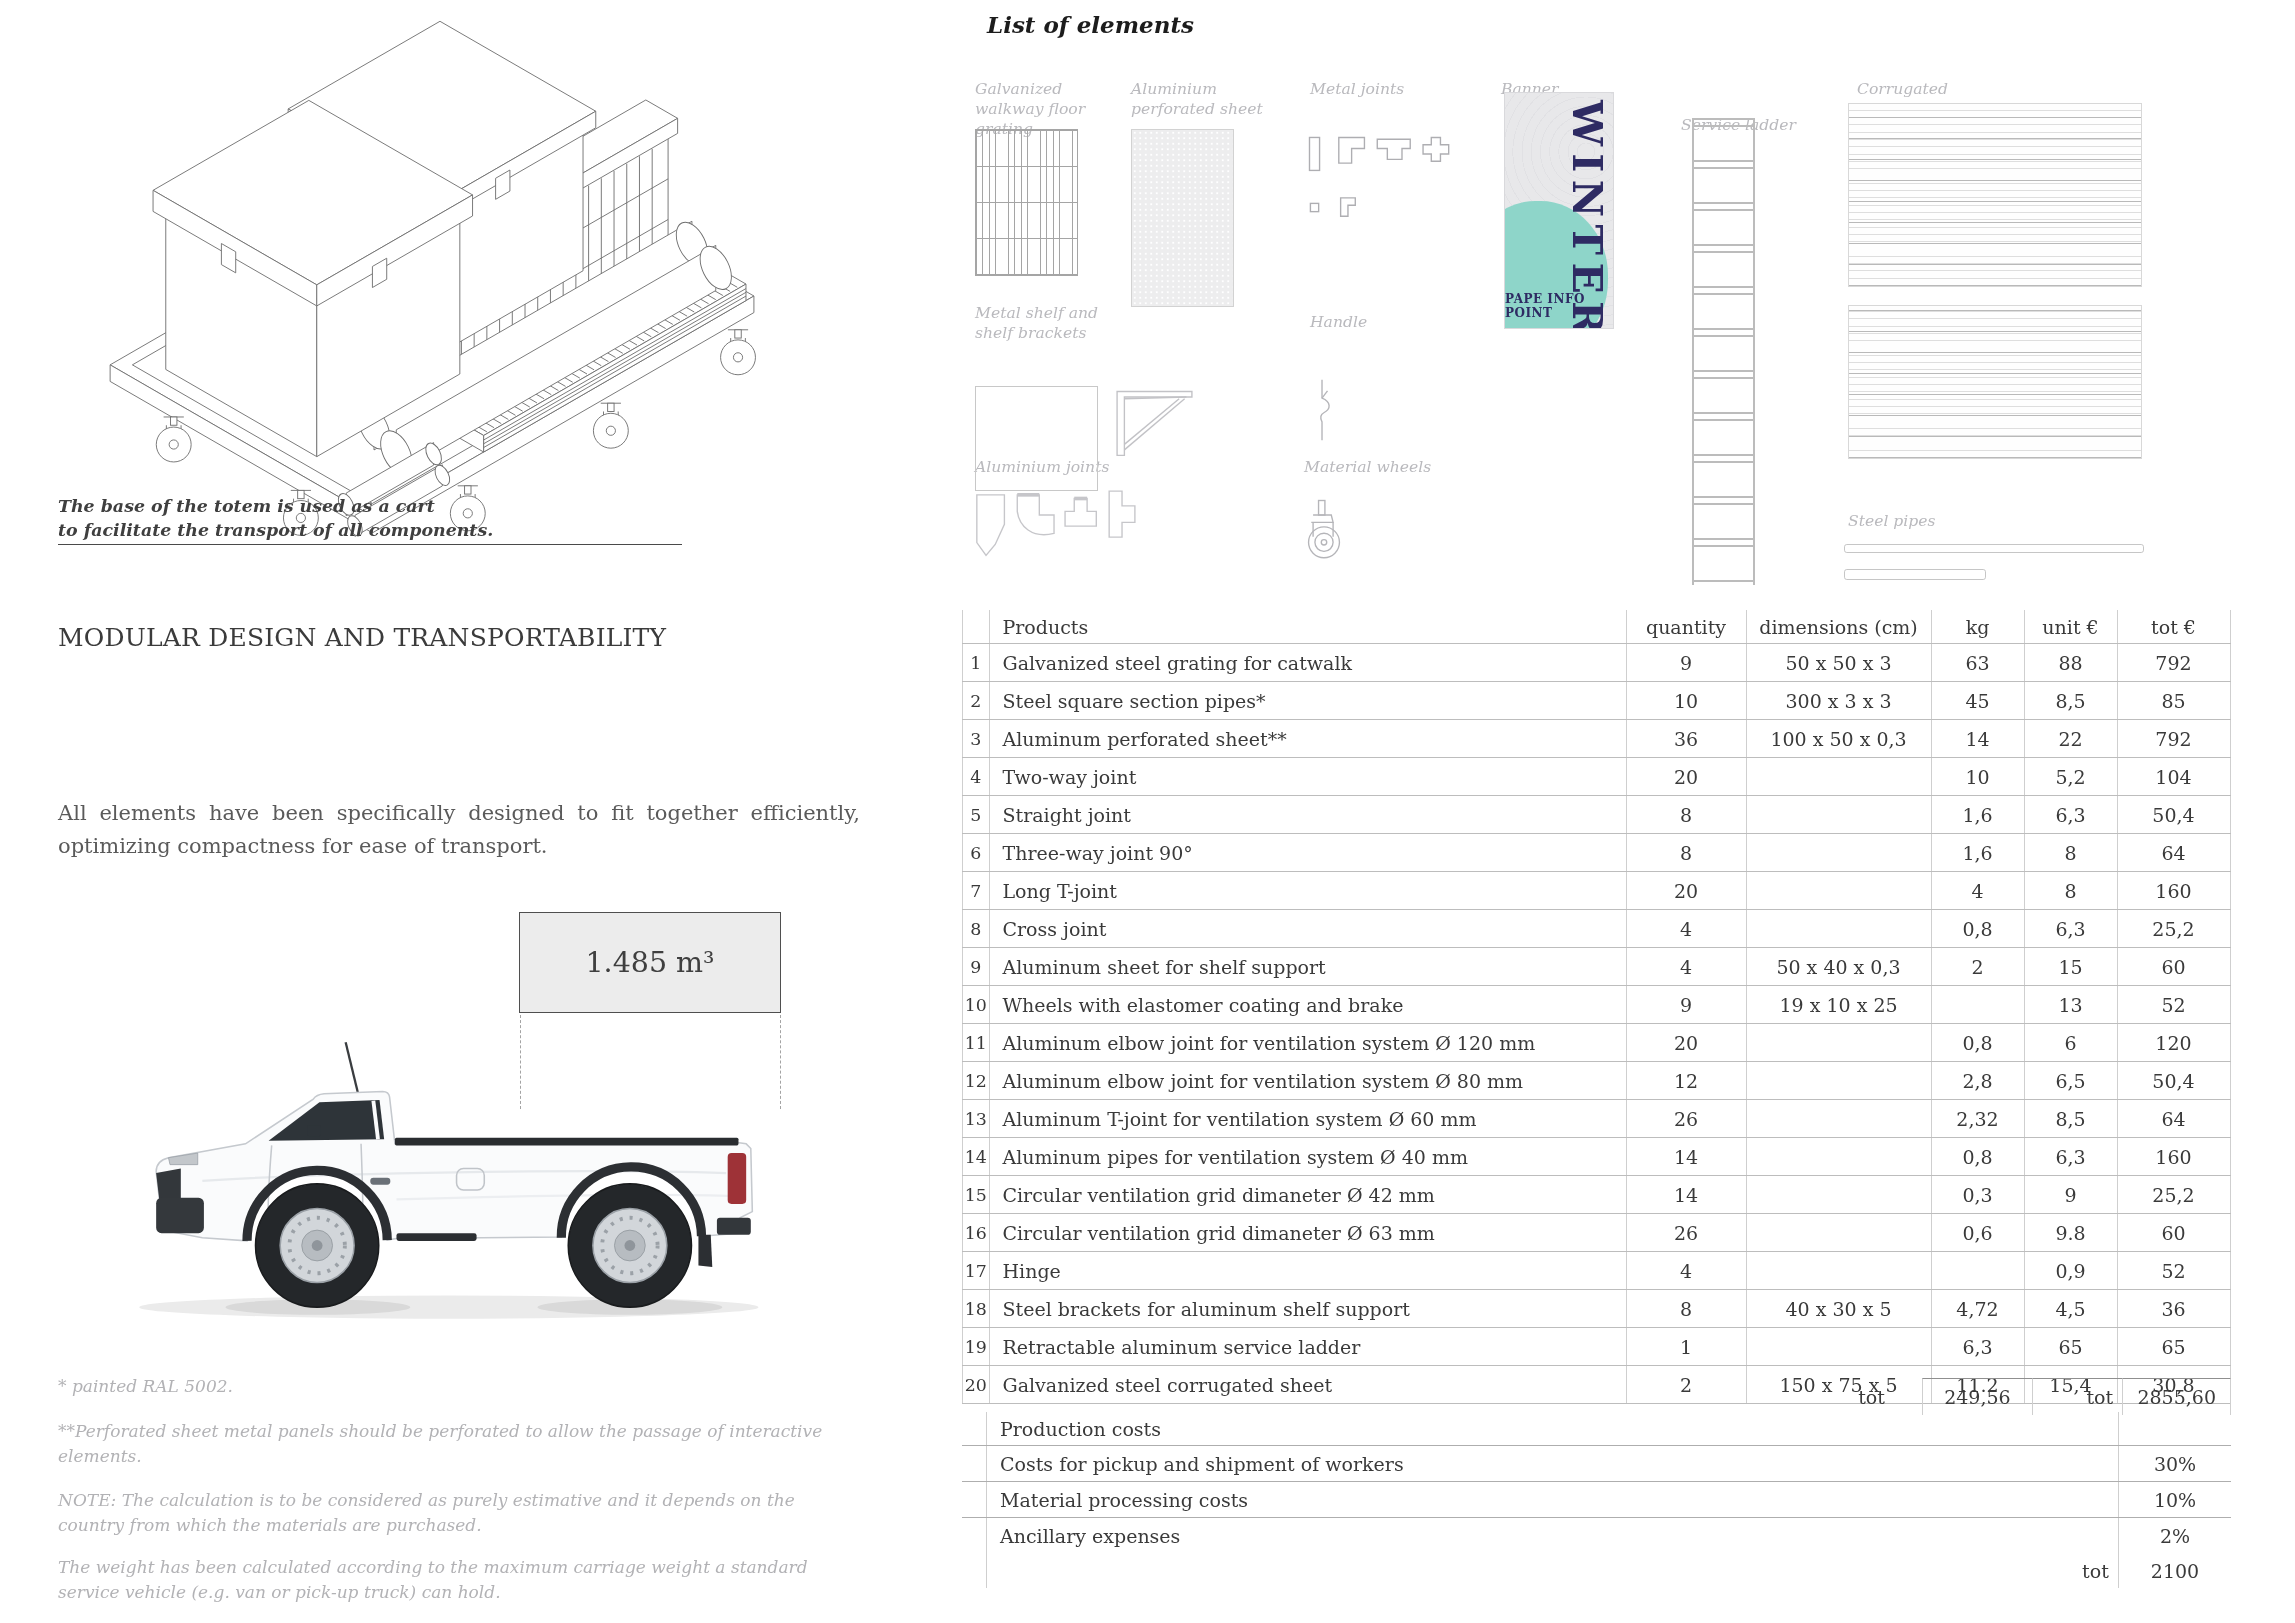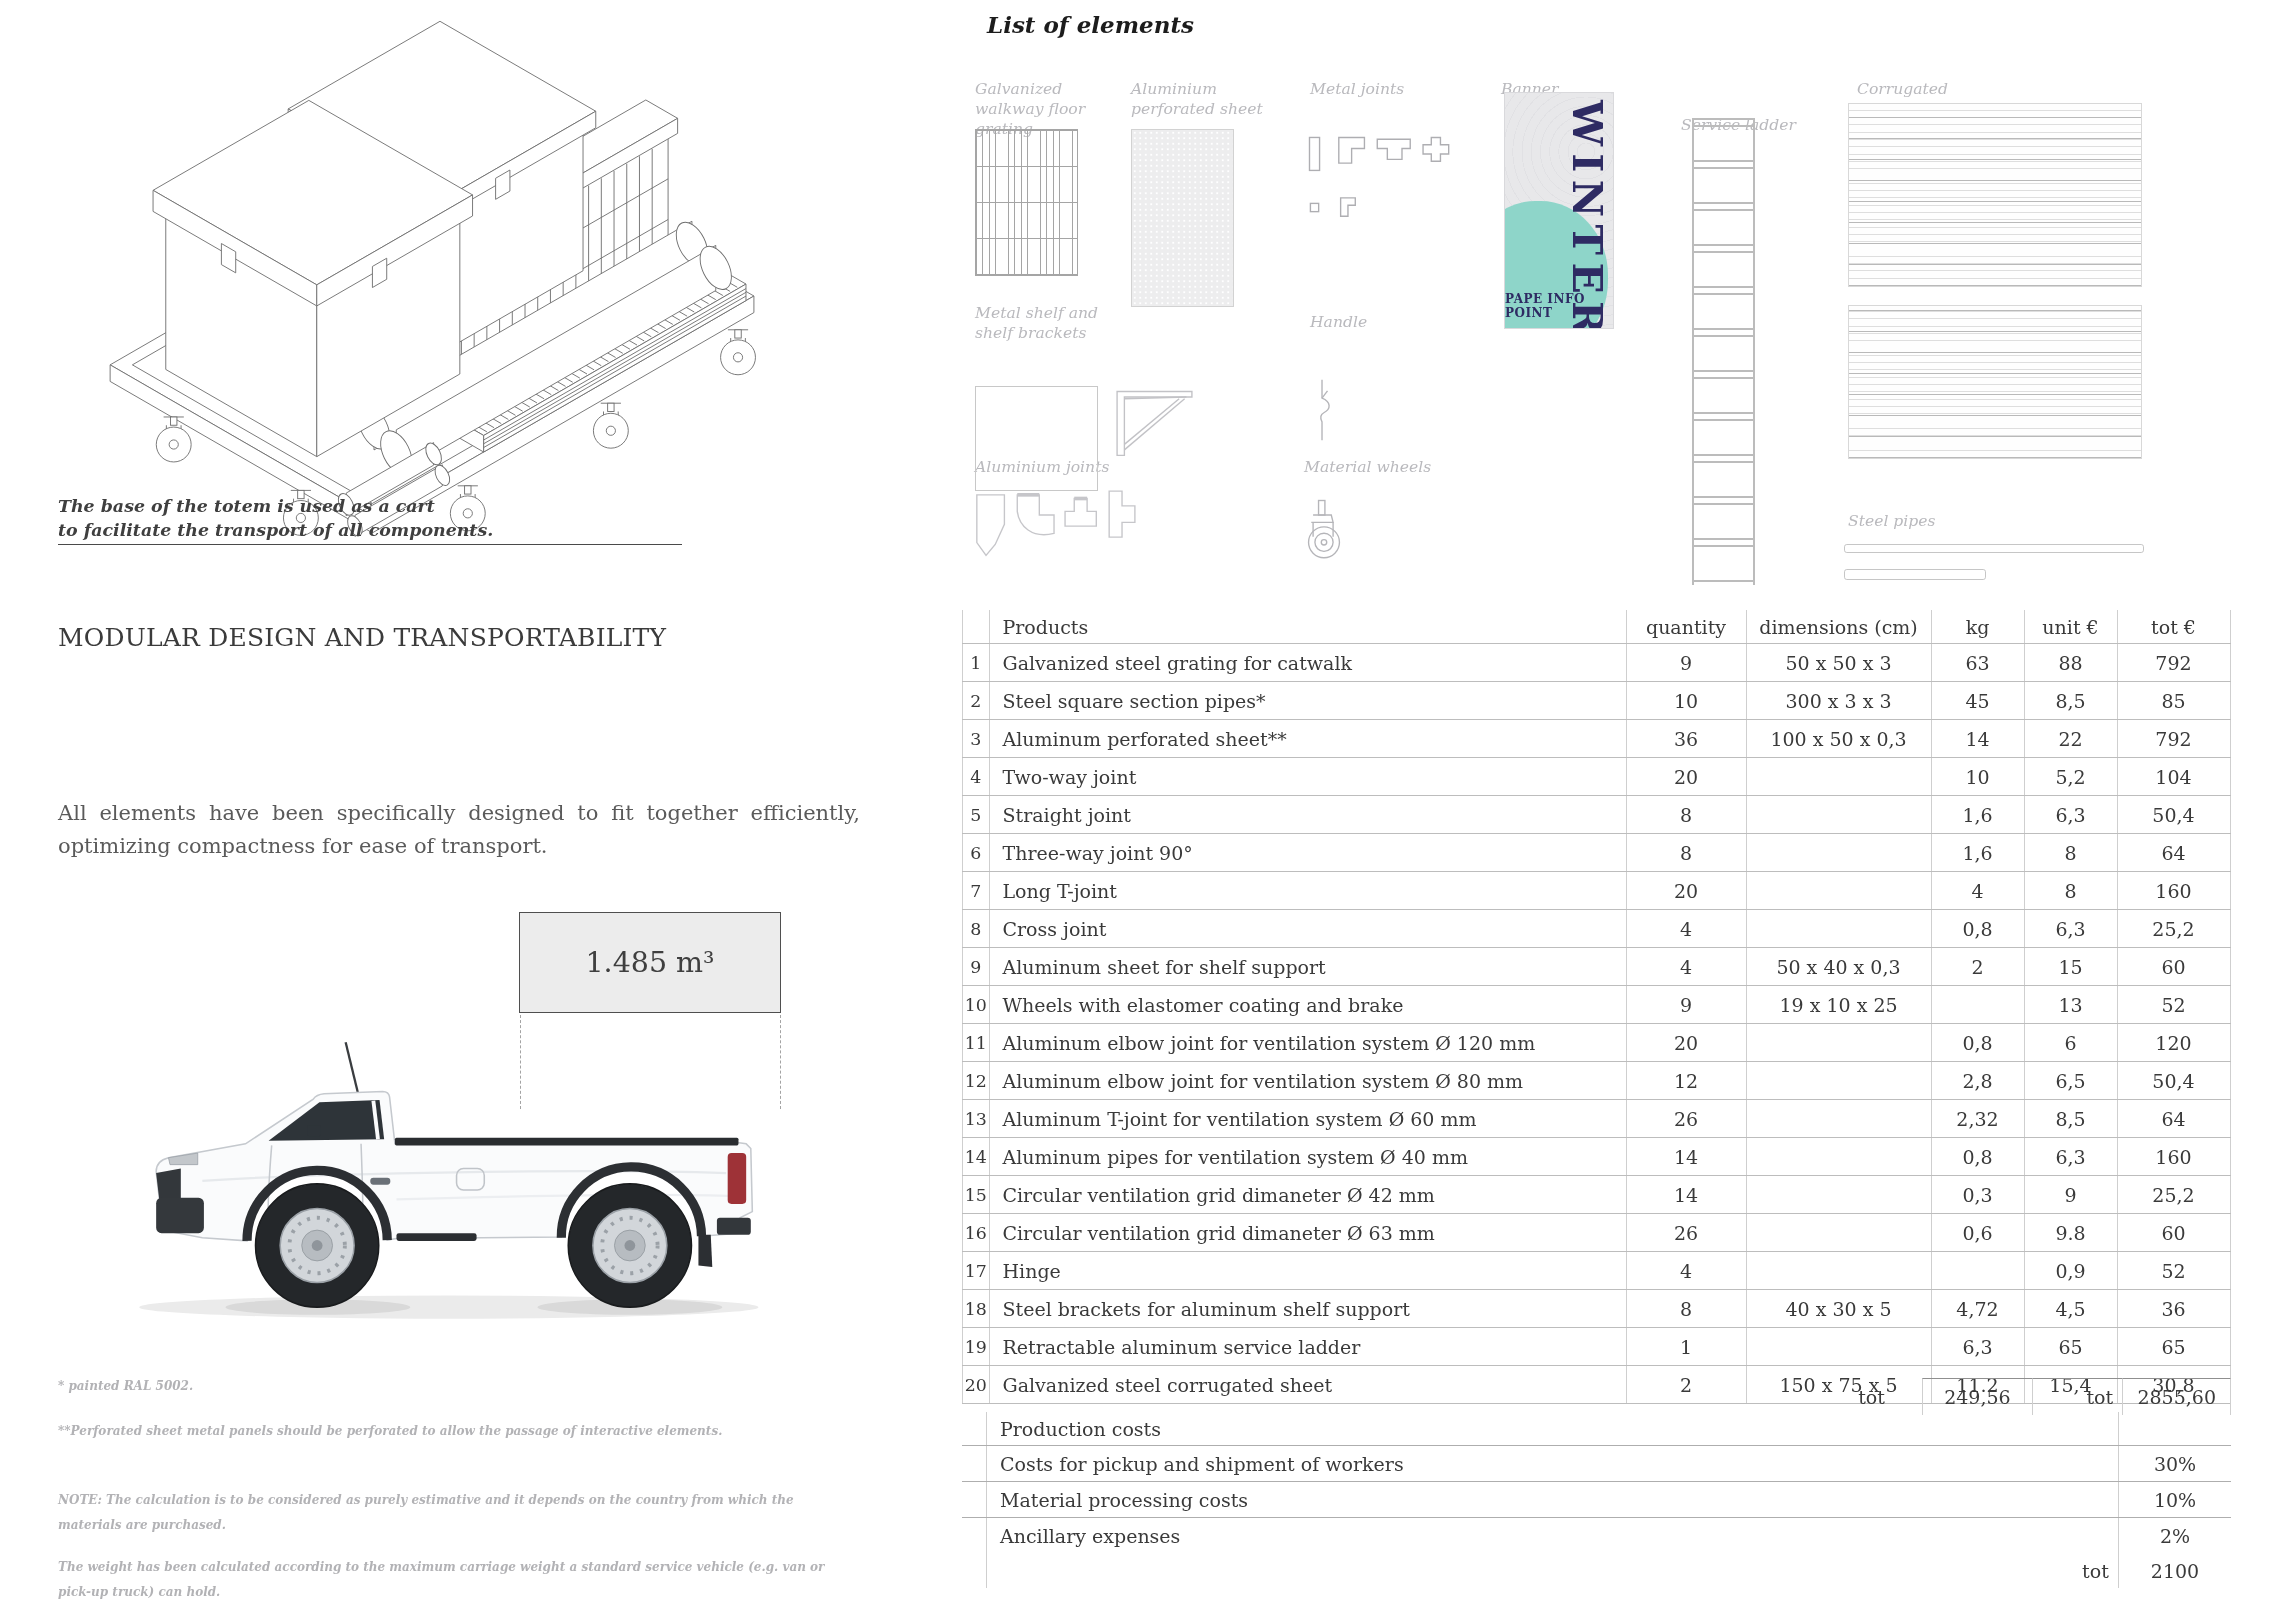--- a/index.html
+++ b/index.html
@@ -13,21 +13,21 @@
   .caption-line{left:58px;top:544px;width:624px;height:0;border-top:1.4px solid #4a4a4a;}
   .heading{left:58px;top:623px;font-size:25px;letter-spacing:0.2px;color:#3b3b3b;font-weight:500;}
   .para{left:58px;width:802px;font-size:21px;line-height:33px;color:#5a5a5a;text-align:justify;}
   #para1{top:691px;} #para2{top:797px;}
   .para b{color:#474747;font-weight:700;}
   .volume-box{left:519px;top:912px;width:260px;height:99px;background:#ececec;border:1.8px solid #4f4f4f;
               display:flex;align-items:center;justify-content:center;font-size:28.5px;color:#3f3f3f;}
   .dash-guide{top:1015px;height:94px;width:0;border-left:1.8px dashed #a3a3a3;}
   #dash-l{left:520px;} #dash-r{left:780px;}
   #truck-svg{position:absolute;left:64px;top:1036px;width:762px;height:285px;overflow:visible;}
-  .footnote{left:58px;width:790px;font-style:italic;font-size:12px;line-height:25px;color:#b2b2b5;font-weight:bold;}
+  .footnote{left:58px;width:790px;font-style:italic;font-size:17px;line-height:25px;color:#b2b2b5;}
   #fn1{top:1374px;} #fn2{top:1419px;} #fn3{top:1488px;} #fn4{top:1555px;}
   
   .list-title{left:987px;top:11px;font-size:23px;font-weight:700;font-style:italic;color:#1c1c1c;}
   .el-label{font-style:italic;font-size:15.6px;line-height:20px;color:#b9b9bd;}
   .grating{left:975px;top:129px;width:101px;height:145px;border:1.4px solid #a5a5a5;
      background:repeating-linear-gradient(90deg,#a5a5a5 0 0.9px,transparent 0.9px 6.4px),
                 repeating-linear-gradient(0deg,#a5a5a5 0 1.4px,transparent 1.4px 36px);}
   .perf{left:1131px;top:129px;width:101px;height:176px;border:0.9px solid #d2d2d2;background-color:#ededee;
      background-image:radial-gradient(circle,#ffffff 1px,transparent 1.4px);background-size:5.5px 5.5px;}
   .banner{left:1504px;top:92px;width:108px;height:235px;background:#e8e8ea;border:0.9px solid #d9d9dc;overflow:hidden;

